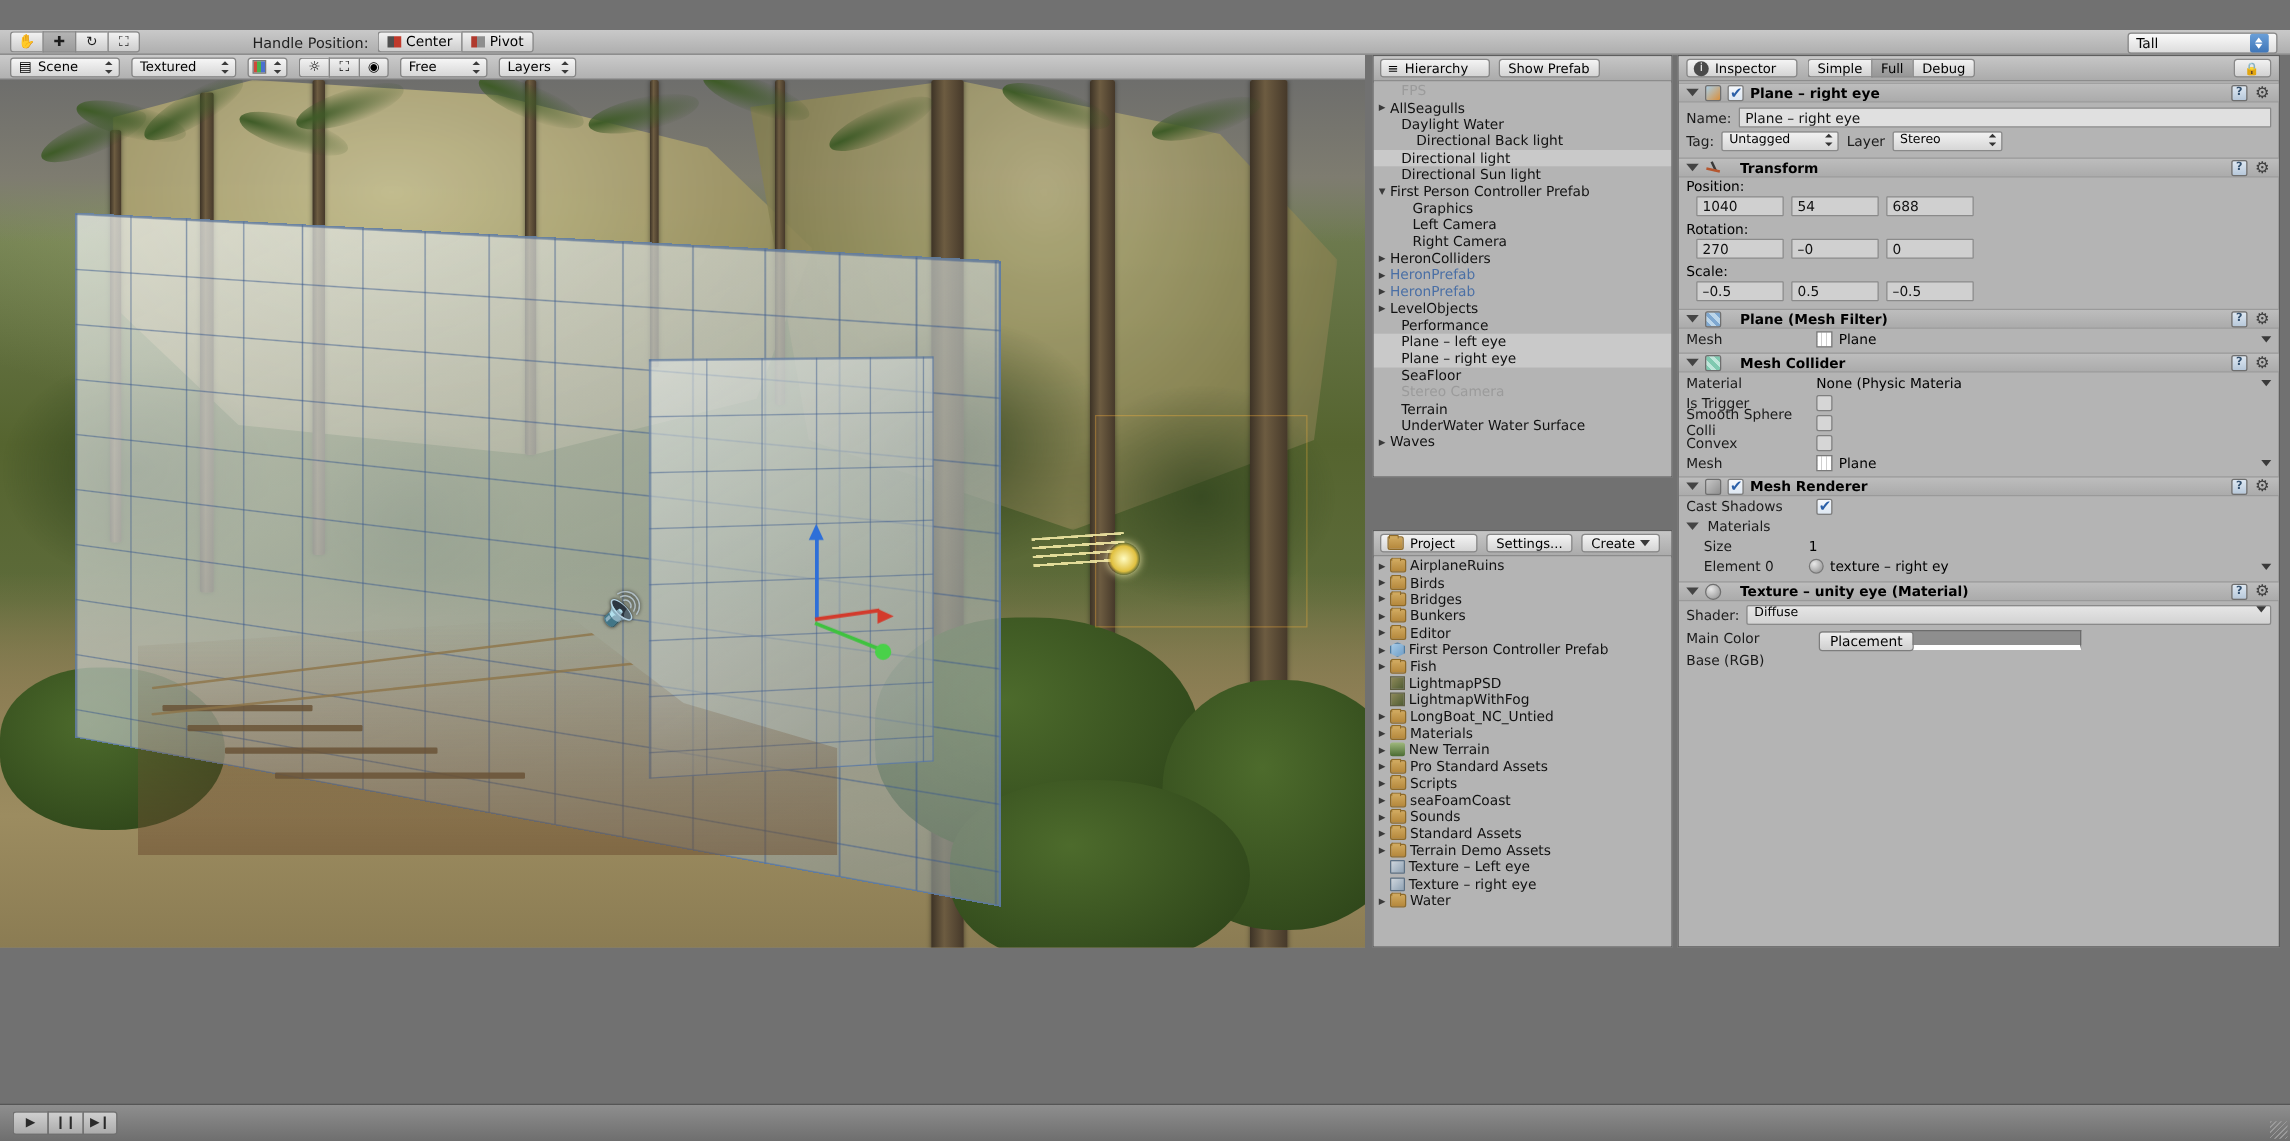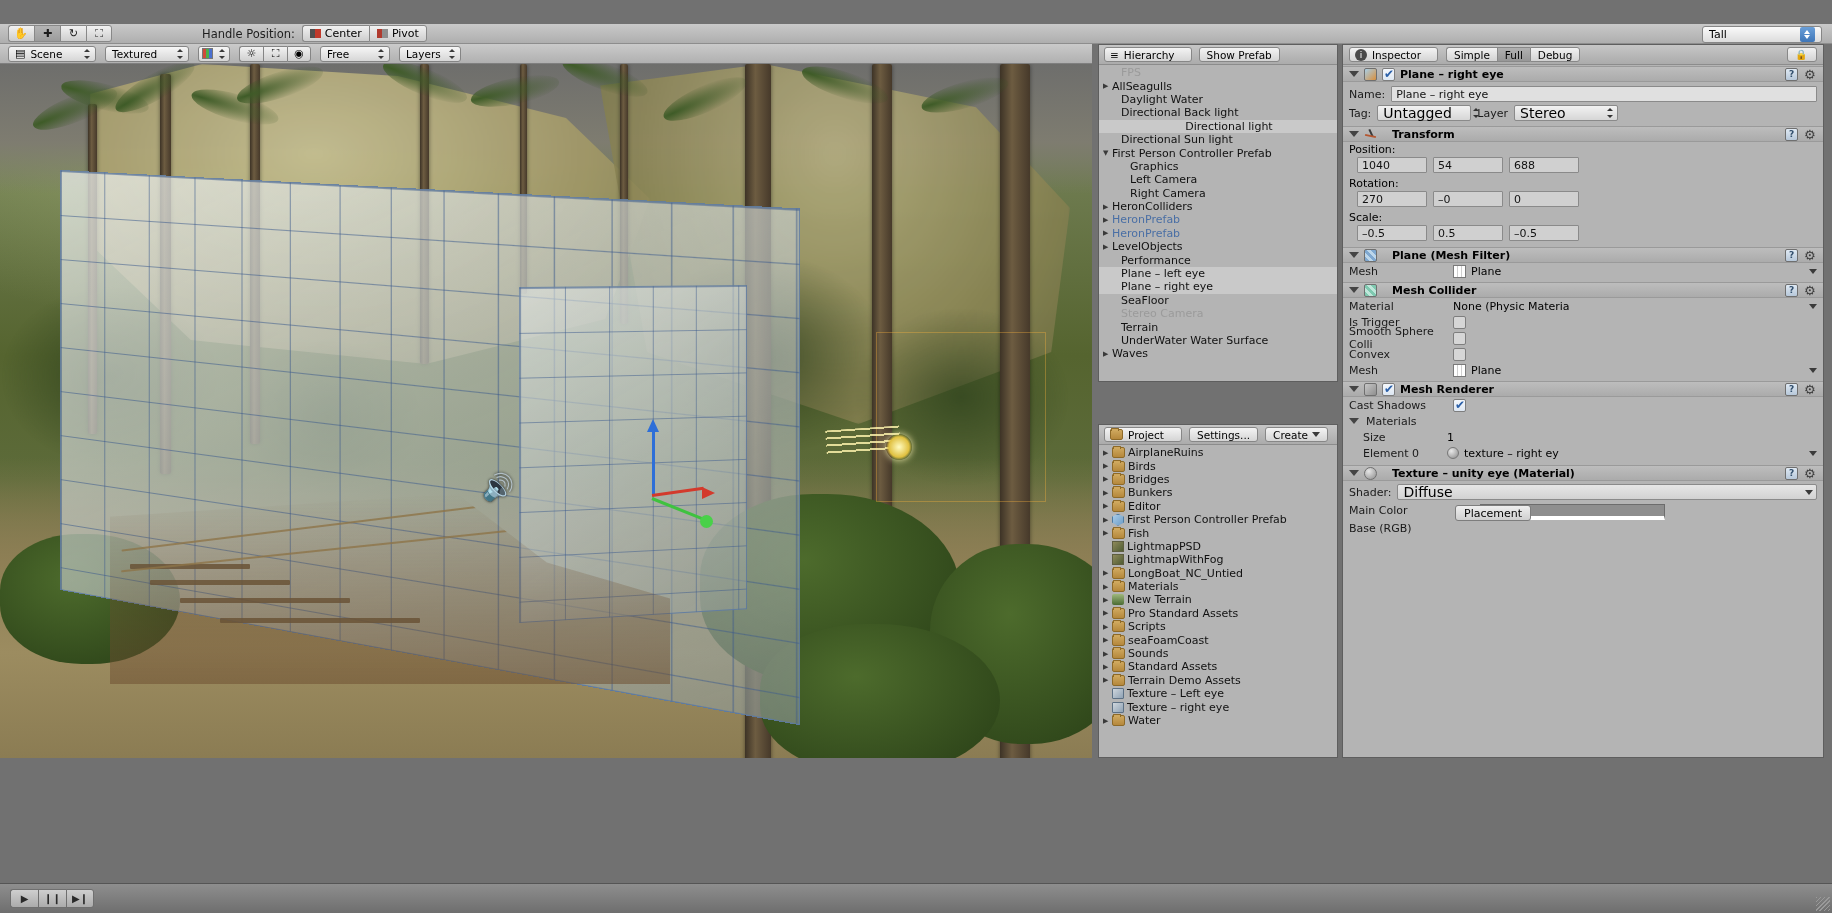--- a/index.html
+++ b/index.html
@@ -251,22 +251,22 @@
      background:linear-gradient(to bottom,#dfe9f3,#b7c8da); font-size:9px; display:flex;
      align-items:center;justify-content:center; color:#33506e; font-weight:bold;}
   .gear-ic { width:13px;height:13px; position:relative; }
   .gear-ic:before{content:'\2699'; font-size:13px; line-height:13px; color:#3e3e3e;}
 
   .fld-row { display:flex; align-items:center; height:16px; padding:0 6px; font-size:11px; gap:6px;}
   .fld-label { color:#1a1a1a; }
   .txtfield { background:#d0d0d0; border:1px solid #8a8a8a; height:16px;
      display:flex; align-items:center; padding:0 4px; font-size:11px; color:#111; border-radius:1px;}
   .ipopup { height:16px; background:linear-gradient(to bottom,#f2f2f2,#d6d6d6);
-     border:1px solid #8a8a8a; border-radius:2px; display:flex; align-items:center;
-     padding:0 3px 0 5px; font-size:14px; gap:20px; }
+     border:1px solid #8a8a8a; border-radius:2px; display:flex; align-items:flex-start;
+     padding:0 3px 0 5px; font-size:10px; gap:20px; }
   .ipopup .arrows2 { margin-left:auto; width:8px;height:12px;position:relative;flex:none;}
   .ipopup .arrows2:before,.ipopup .arrows2:after{content:'';position:absolute;left:1px;
      border-left:3px solid transparent;border-right:3px solid transparent;}
   .ipopup .arrows2:before{top:1px;border-bottom:3.5px solid #333;}
   .ipopup .arrows2:after{bottom:1px;border-top:3.5px solid #333;}
   .chk { width:13px;height:13px;background:#d6d6d6;border:1px solid #7e7e7e;border-radius:2px; }
   .chk.on { background:linear-gradient(to bottom,#f4f7fb,#dde7f2); position:relative; }
   .chk.on:after { content:'\2714'; position:absolute; left:1px; top:-2px; font-size:12px; color:#2a5fa8; }
   .sec-label { padding:0 6px; font-size:11px; height:15px; display:flex; align-items:center;}
   .trip { display:flex; gap:6px; padding:0 6px 0 14px; }
@@ -440,25 +440,25 @@
           <span>FPS</span>
         </div>
         <div class="row" style="padding-left: 4px;">
           <span class="tri">▶</span>
           <span>AllSeagulls</span>
         </div>
         <div class="row" style="padding-left: 13px;">
           <span class="tri none">▶</span>
           <span>Daylight Water</span>
         </div>
-        <div class="row" style="padding-left: 13px;">
+        <div class="row" style="padding-left: 25px;">
           <span class="tri none">▶</span>
           <span>Directional Back light</span>
         </div>
-        <div class="row sel" style="padding-left: 13px; justify-content: center;">
+        <div class="row sel" style="padding-left: 13px;">
           <span class="tri none">▶</span>
           <span>Directional light</span>
         </div>
         <div class="row" style="padding-left: 13px;">
           <span class="tri none">▶</span>
           <span>Directional Sun light</span>
         </div>
         <div class="row" style="padding-left: 4px;">
           <span class="tri">▼</span>
           <span>First Person Controller Prefab</span>
@@ -685,21 +685,21 @@
         <span class="txtfield" style="flex:1;background:#e0e0e0">Plane – right eye</span>
       </div>
 
       <div class="fld-row" style="margin-top:3px">
         <span class="fld-label">Tag:</span>
         <span class="ipopup" style="width:94px">
           <span>Untagged</span>
           <span class="arrows2"></span>
         </span>
         <span class="fld-label">Layer</span>
-        <span class="ipopup" style="width:104px">
+        <span class="ipopup" style="width:88px">
           <span>Stereo</span>
           <span class="arrows2"></span>
         </span>
       </div>
 
       <div class="comp-hdr" style="margin-top:5px">
         <span class="arrow-d"></span>
         <span class="comp-ic ic-tr"></span>
         <span style="margin-left:10px">Transform</span>
         <span class="hdr-right">

